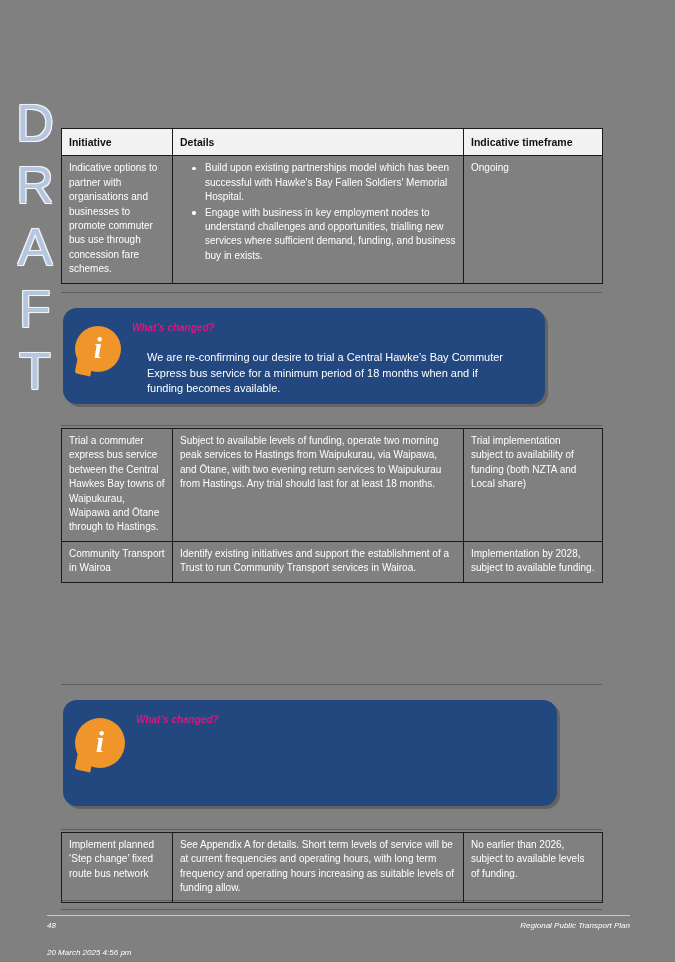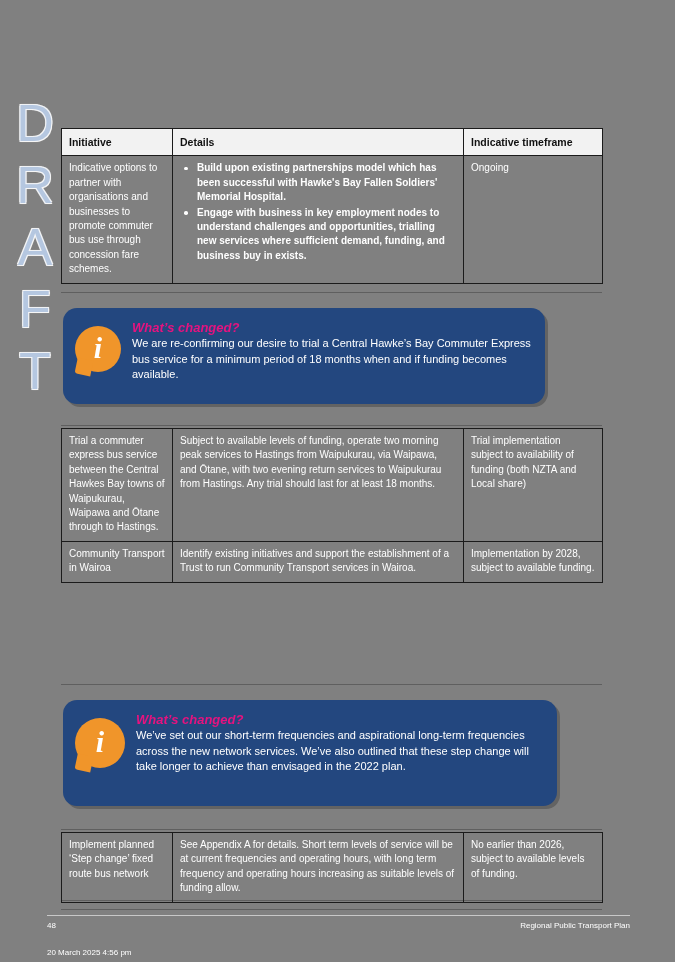--- a/index.html
+++ b/index.html
@@ -80,23 +80,22 @@
   .col-b { width: 291px; }
   .col-c { width: 139px; }
 
   .bullets {
     margin: 0;
     padding: 0 0 0 17px;
     list-style: none;
   }
   .bullets li {
     position: relative;
-    margin: 0 0 1px 0;
+    margin: 0 0 1px 8px;
     padding-left: 0;
-    font-weight: bold;
   }
   .bullets li::before {
     content: "";
     position: absolute;
     left: -13px;
     top: 5.5px;
     width: 3.5px;
     height: 3.5px;
     border-radius: 50%;
     background: #ffffff;
@@ -173,47 +172,48 @@
     line-height: 1;
     padding-bottom: 2px;
     z-index: 2;
   }
 
   .callout-body { flex: 1 1 auto; padding-top: 1px; }
   .callout-title {
     color: #e5137f;
     font-weight: bold;
     font-style: italic;
-    font-size: 13px;
+    font-size: 10px;
     line-height: 14px;
     margin: 0 0 1px 0;
   }
   .callout-text {
     color: #ffffff;
     font-size: 11px;
     line-height: 15.5px;
-    margin: 0;
+    margin: 15px;
   }
 
   
   .footer-rule {
     position: absolute;
     left: 47px;
     top: 915px;
     width: 583px;
     border-top: 1px solid #c8c8c8;
   }
   .footer {
     position: absolute;
     left: 47px;
     top: 919px;
     width: 583px;
     font-size: 8px;
     line-height: 14px;
     color: #ffffff;
+    font-style: italic;
   }
   .footer-row { display: flex; justify-content: space-between; }
   .footer-left  { text-align: left; }
   .footer-right { text-align: center; }
   .footer-date  { margin-top: 13px; font-size: 8px; color: #ffffff; }
 </style>
 </head>
 <body>
 
 <div class="watermark">
@@ -290,21 +290,20 @@
   </table>
 
   <div class="callout" id="callout-2">
     <div class="info-badge">
       <div class="bubble"></div>
       <div class="tail"></div>
       <div class="glyph">i</div>
     </div>
     <div class="callout-body">
       <p class="callout-title">What’s changed?</p>
-      <p class="callout-text">We’ve set out our short-term frequencies and aspirational long-term frequencies across the new network services. We’ve also outlined that these step change will take longer to achieve than envisaged in the 2022 plan.</p>
     </div>
   </div>
 
   <table class="doc-table" id="table-3">
     <colgroup>
       <col class="col-a">
         <col class="col-b">
         <col class="col-c">
     </colgroup>
     <tbody>

